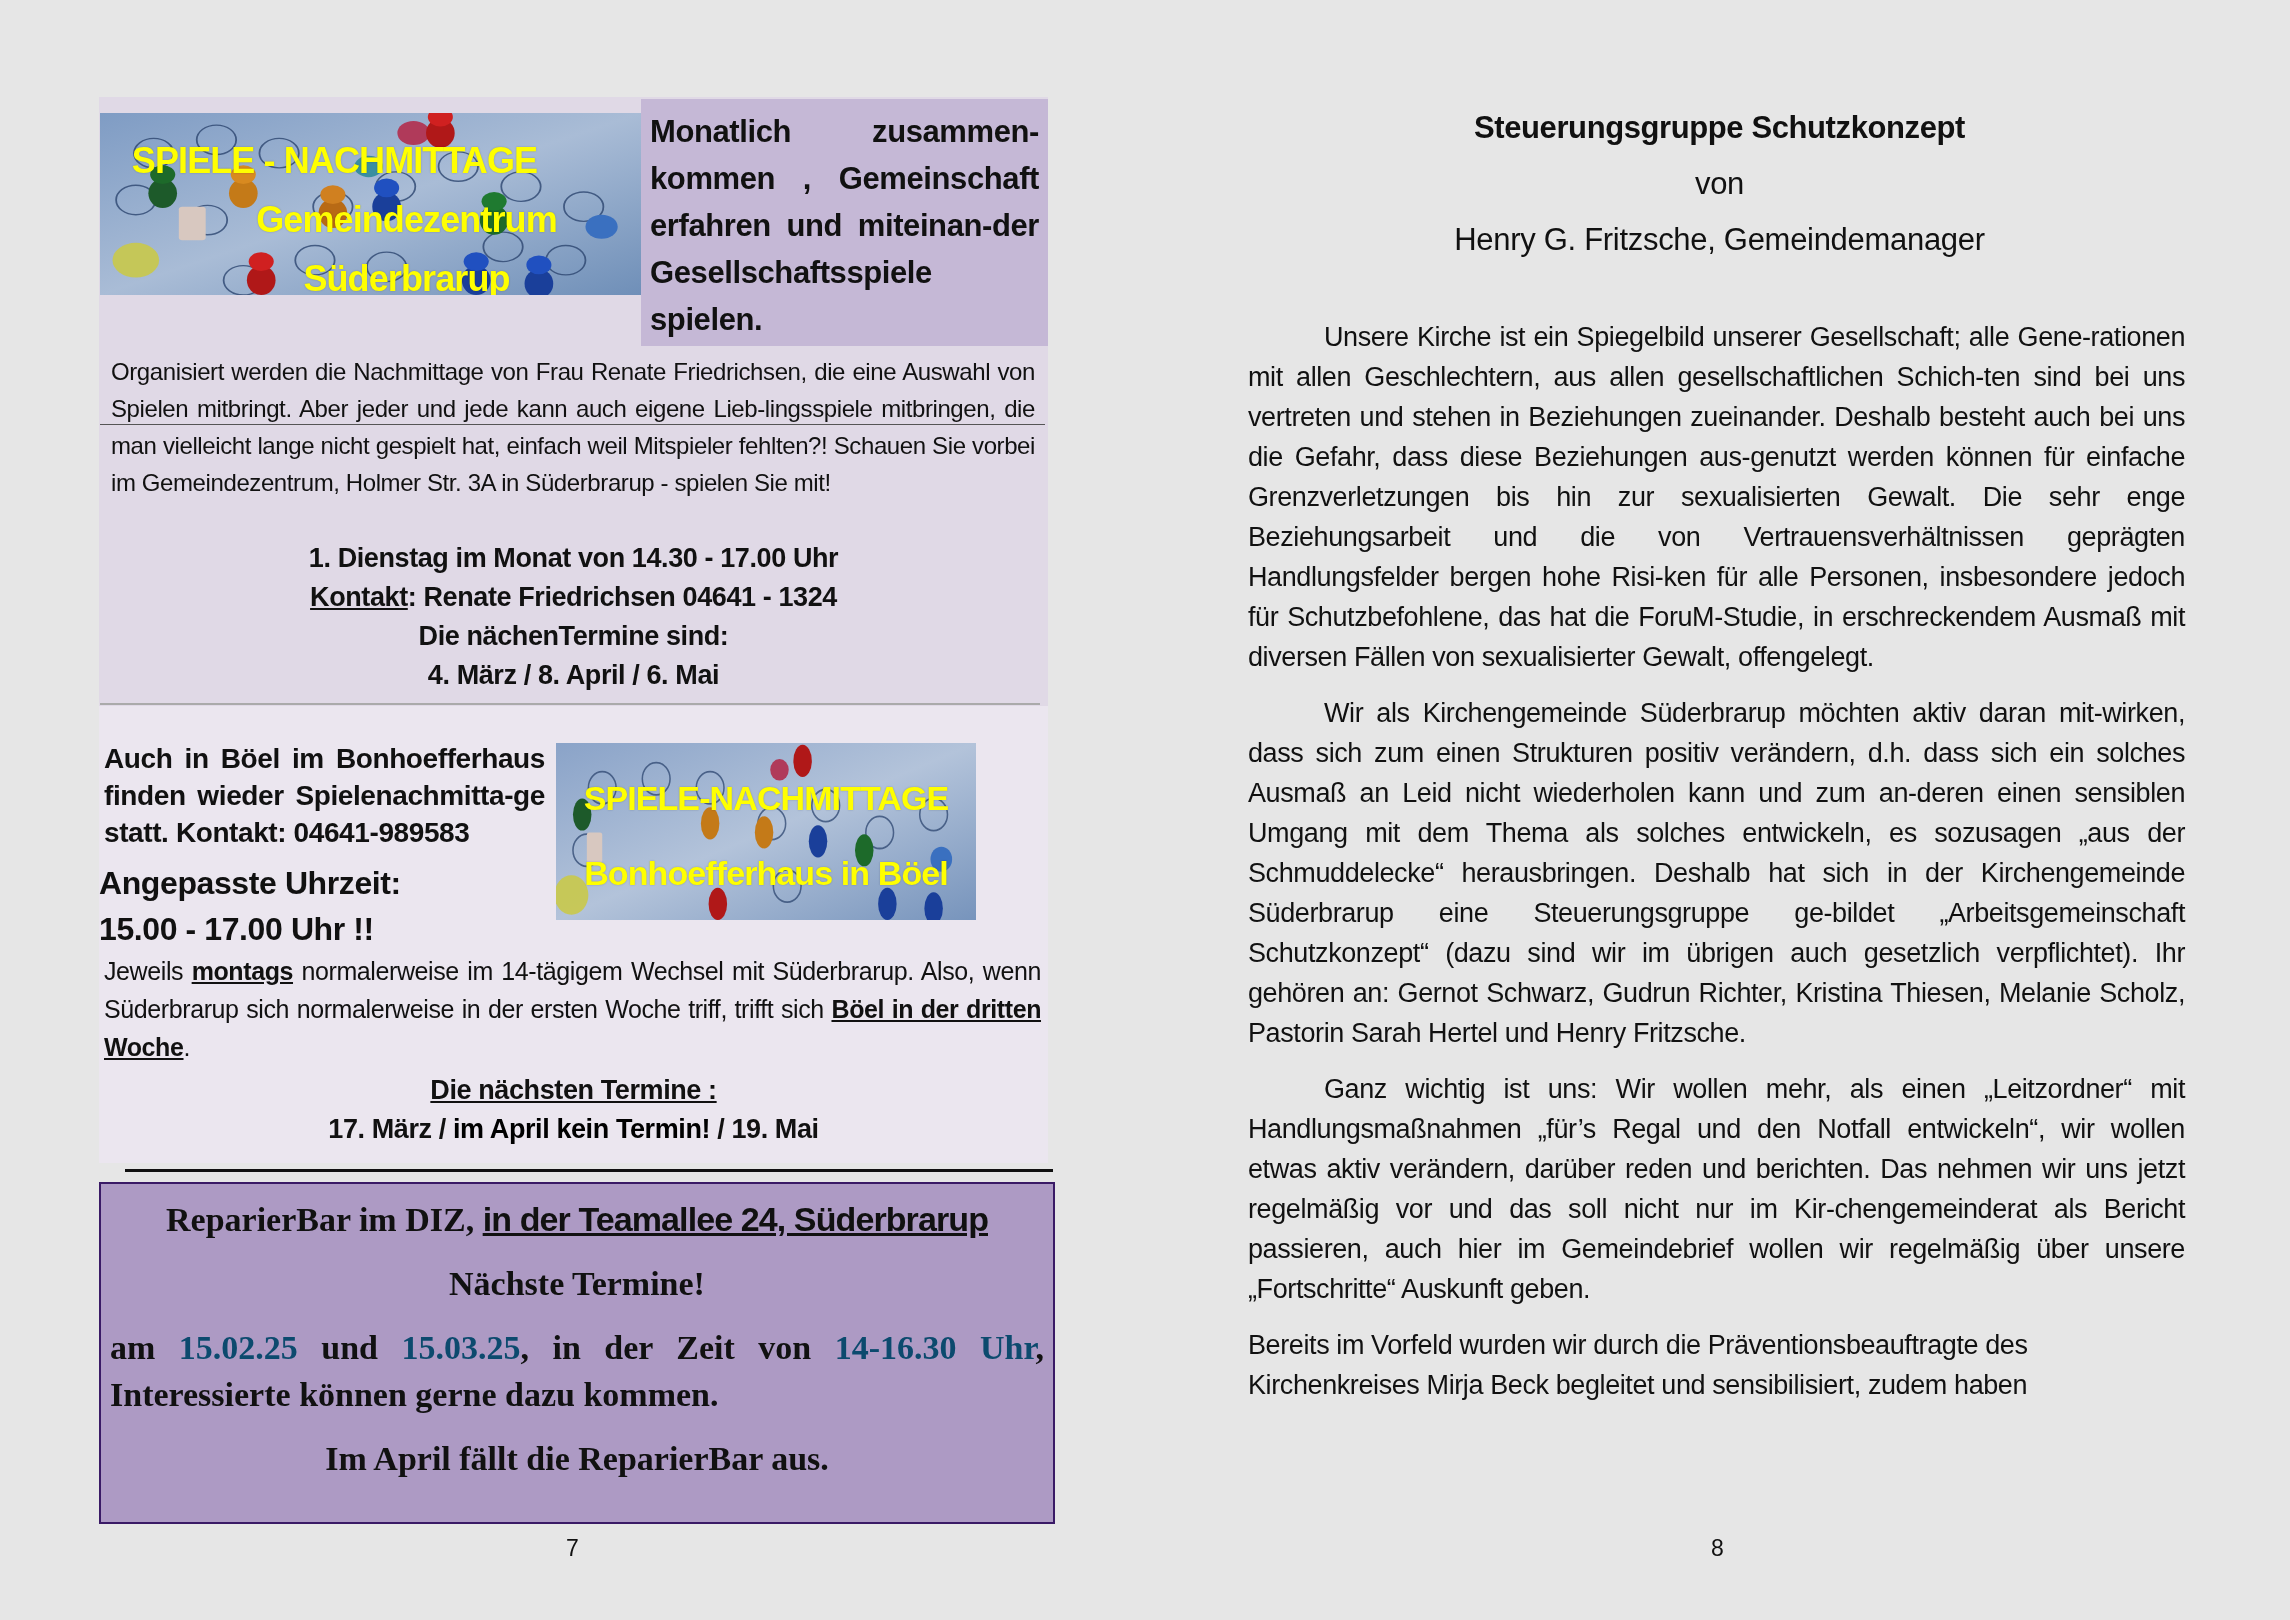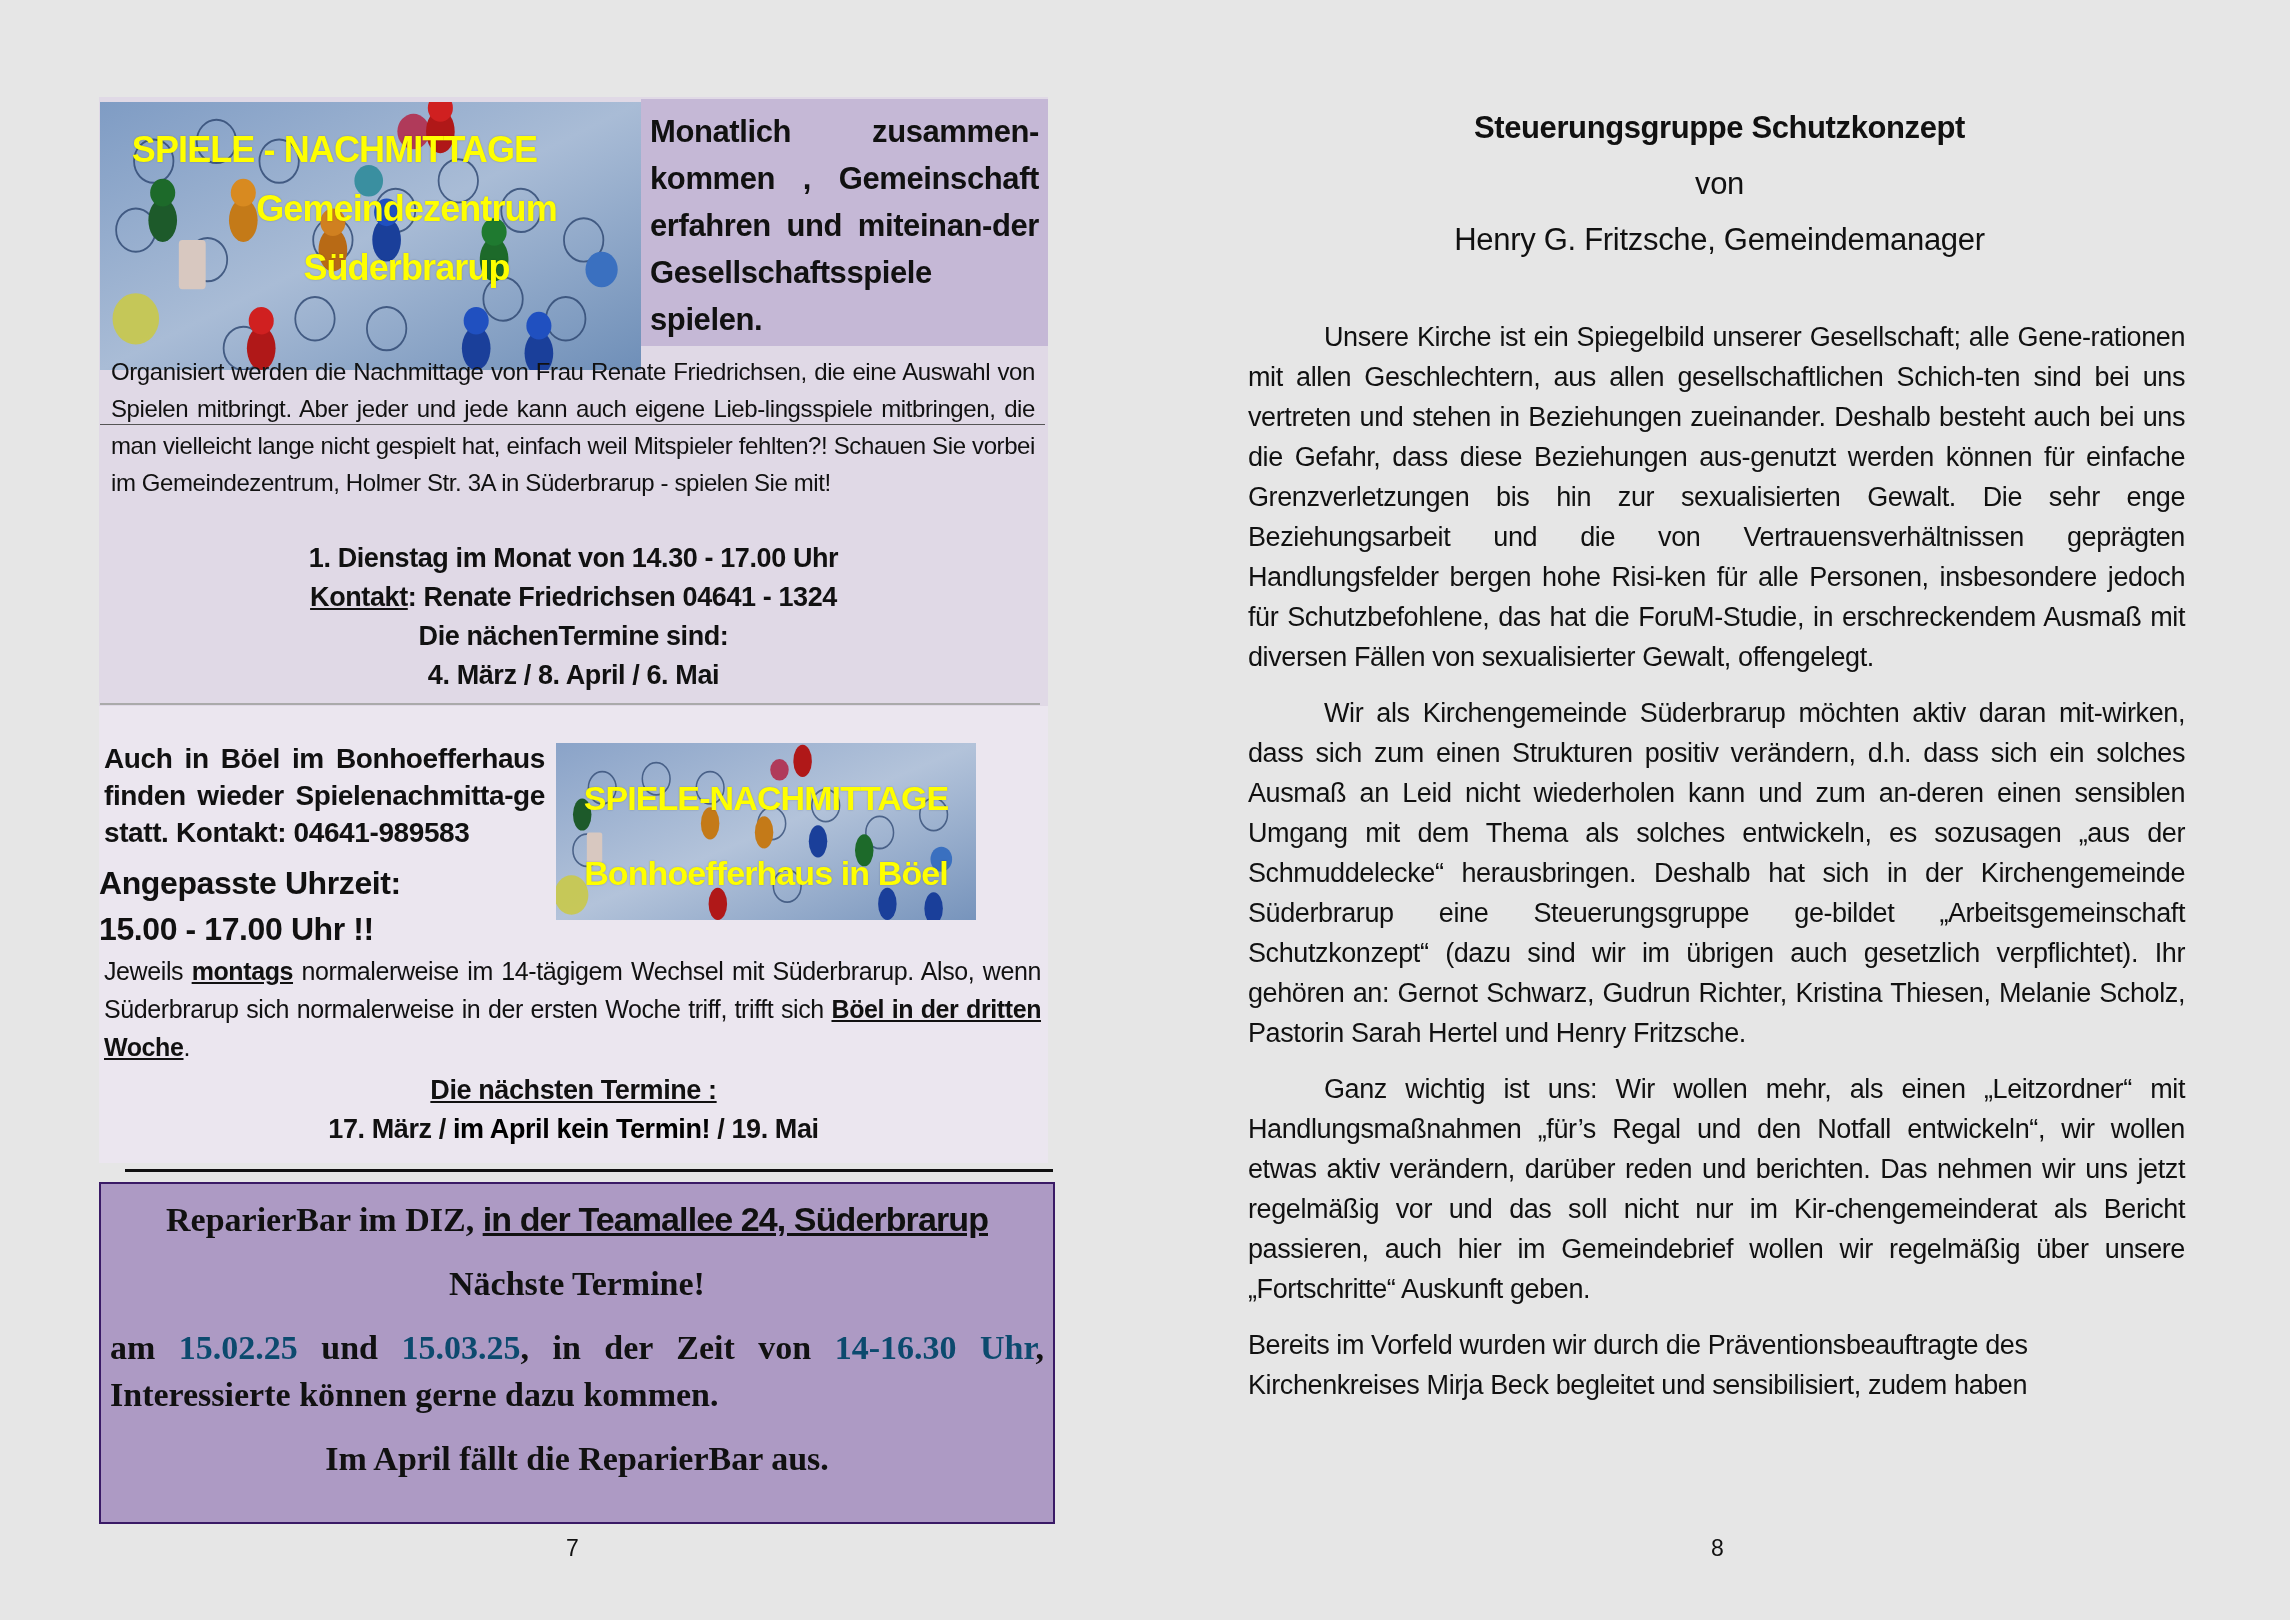--- a/index.html
+++ b/index.html
@@ -14,21 +14,21 @@
   .page { position: absolute; top: 0; height: 1620px; }
   .page-left { left: 0; width: 1145px; }
   .page-right { left: 1145px; width: 1145px; }
 
   
   .spiele-block {
     position: absolute; left: 99px; top: 97px; width: 949px; height: 609px;
     background: #e0d9e6;
   }
   .hero-image {
-    position: absolute; left: 100px; top: 102px; width: 541px; height: 268px;
+    position: absolute; left: 100px; top: 113px; width: 541px; height: 182px;
     overflow: hidden;
   }
   .hero-image svg, .boel-image svg { display: block; width: 100%; height: 100%; }
   .overlay-text {
     position: absolute; left: 0; right: 0; text-align: center;
     color: #ffff00; font-weight: bold; font-family: "Liberation Sans", sans-serif;
     letter-spacing: -0.9px;
     text-shadow: 0 0 1.8px rgba(0,0,0,0.25);
   }
   .hero-image .l1 { top: 27px; font-size: 36px; left: 0; right: 72px; }

